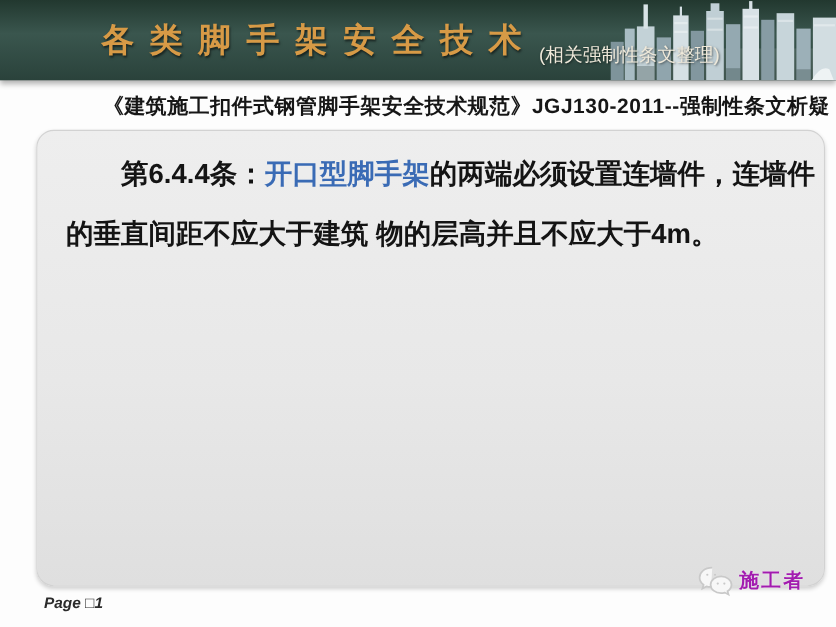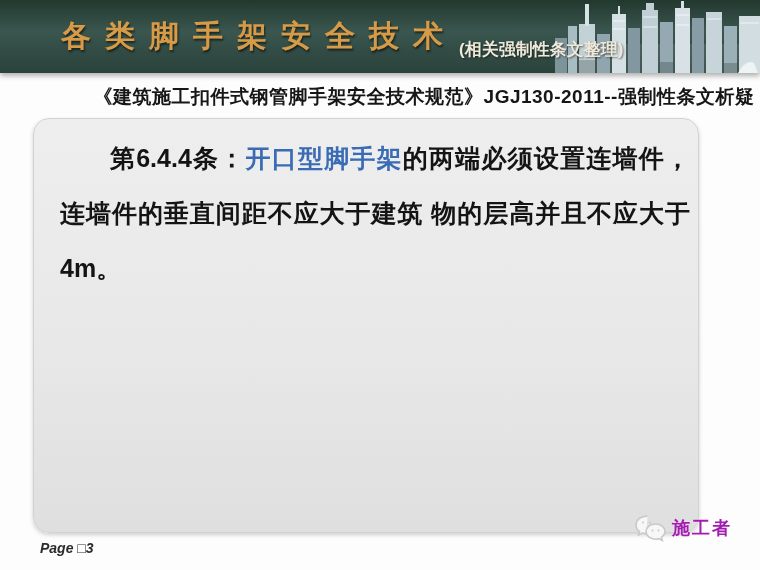--- a/index.html
+++ b/index.html
@@ -23,36 +23,36 @@
     align-items: center;
   }
   .cityscape {
     position: absolute;
     right: 0; top: 0;
     width: 205px; height: 73px;
   }
   .header-line {
     position: relative;
     z-index: 2;
-    padding-left: 61px;
+    padding-left: 92px;
     white-space: nowrap;
     display: flex;
     align-items: center;
   }
   .slide-title {
     color: #d79a46;
     font-size: 30px;
     font-weight: bold;
     letter-spacing: 14px;
     text-shadow: 1px 2px 2px rgba(0,0,0,0.55);
   }
   .slide-title-note {
     color: #efe9da;
     font-size: 17px;
-    font-weight: bold;
+    font-weight: normal;
     margin-left: 2px;
     text-shadow: 1px 1px 2px rgba(0,0,0,0.5);
     margin-top: 26px;
   }
 
   
   .subtitle {
     position: absolute;
     top: 84px; left: 0;
     width: 760px;
@@ -61,21 +61,21 @@
     font-weight: bold;
     color: #161616;
     letter-spacing: 0.5px;
     padding-left: 44px;
   }
 
   
   .content-box {
     position: absolute;
     left: 33px; top: 118px;
-    width: 666px; height: 415px;
+    width: 717px; height: 415px;
     box-sizing: border-box;
     border-radius: 16px;
     border: 1px solid #d2d2d2;
     background: linear-gradient(180deg, #eeeeee 0%, #e8e8e8 55%, #dfdfdf 100%);
     box-shadow: 0 2px 4px rgba(0,0,0,0.18);
     padding: 12px 8px 0 26px;
   }
   .para {
     margin: 0;
     font-size: 25px;
@@ -163,21 +163,21 @@
       <span class="slide-title-note">(相关强制性条文整理)</span>
     </div>
   </header>
 
   <div class="subtitle">《建筑施工扣件式钢管脚手架安全技术规范》JGJ130-2011--强制性条文析疑</div>
 
   <section class="content-box">
     <p class="para"><span>第6.4.4条：</span><span class="blue">开口型脚手架</span><span>的两端必须设置连墙件，连墙件的垂直间距不应大于建筑 物的层高并且不应大于4m。</span></p>
   </section>
 
-  <div class="page-label">Page □3</div>
+  <div class="page-label">Page □1</div>
 
   <div class="watermark">
     <svg width="34" height="30" viewBox="0 0 34 30" aria-hidden="true">
       <g fill="none" stroke="#c9c9c9" stroke-width="1.6">
         <path d="M14.5 3 C7.5 3 3 7.2 3 12 c0 2.7 1.4 5 3.6 6.6 l-1 3.4 3.6-1.9 c1.3 0.4 2.8 0.6 4.3 0.5" fill="#f7f7f7"></path>
         <circle cx="10" cy="9.5" r="1" fill="#c9c9c9" stroke="none"></circle>
         <circle cx="17" cy="9.5" r="1" fill="#c9c9c9" stroke="none"></circle>
         <path d="M22.5 11 c-5.3 0-9.5 3.4-9.5 7.6 0 4.2 4.2 7.6 9.5 7.6 1.2 0 2.3-.2 3.4-.5 l3.4 1.8 -.9-3.1 c2.2-1.4 3.6-3.5 3.6-5.8 0-4.2-4.2-7.6-9.5-7.6z" fill="#f7f7f7"></path>
         <circle cx="19.5" cy="17.5" r="1" fill="#c9c9c9" stroke="none"></circle>
         <circle cx="25.5" cy="17.5" r="1" fill="#c9c9c9" stroke="none"></circle>

